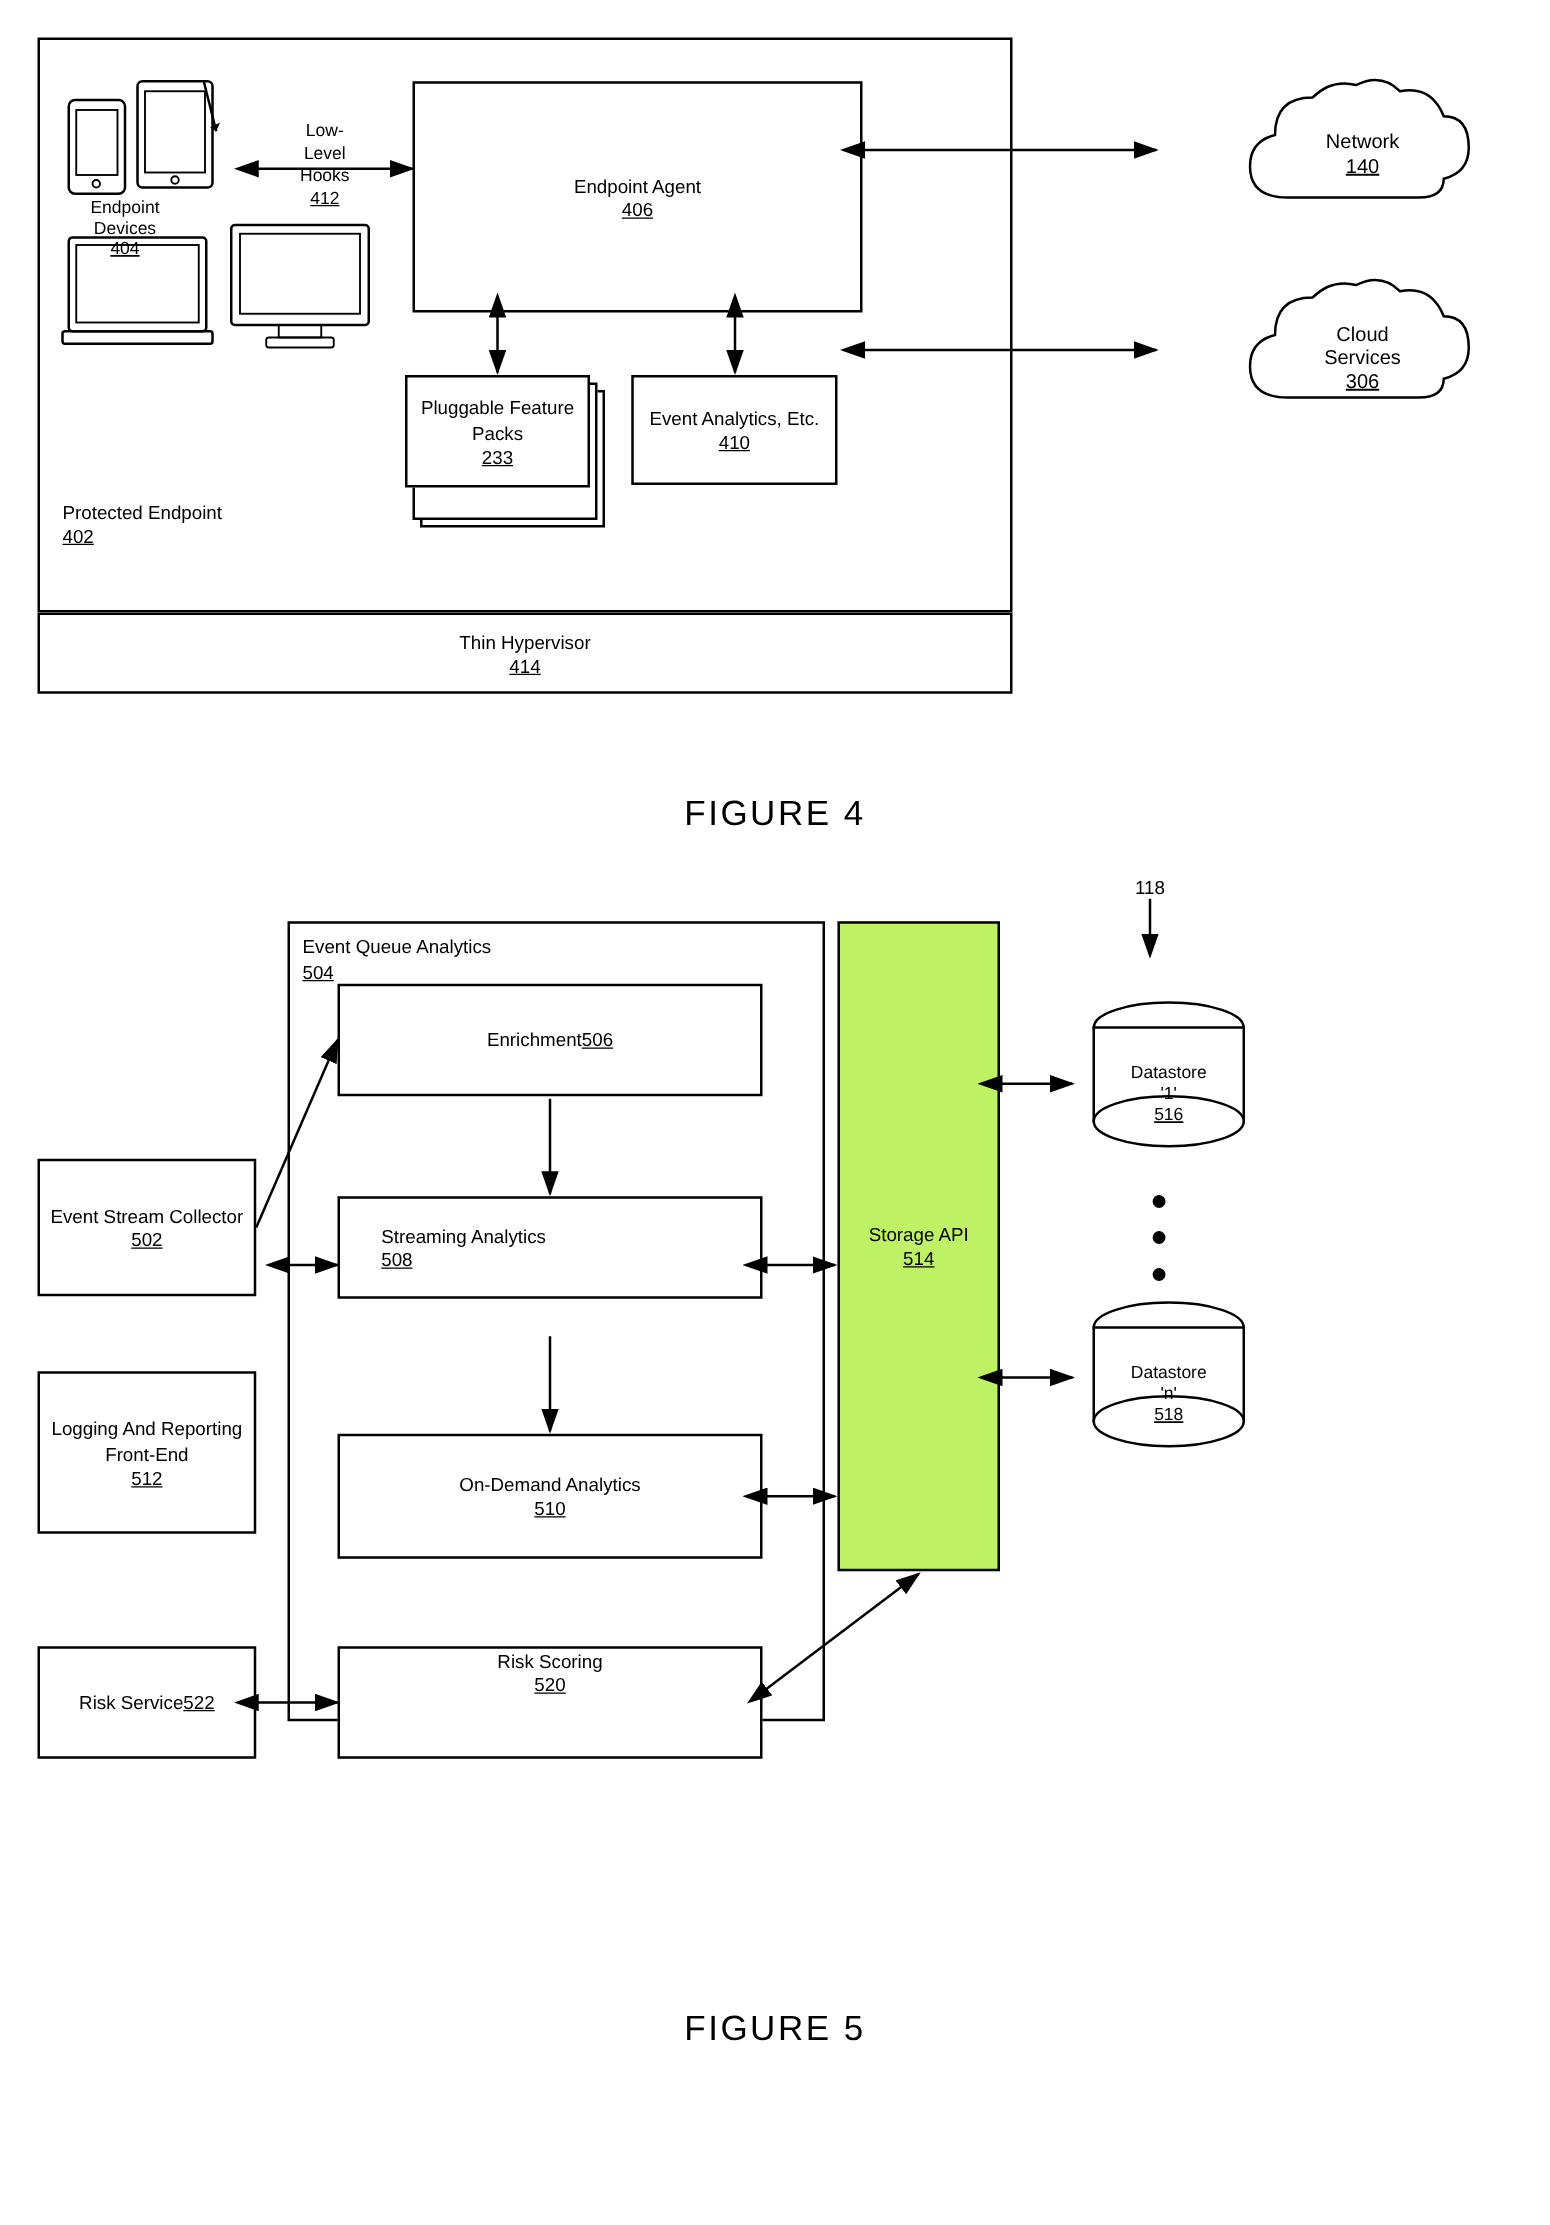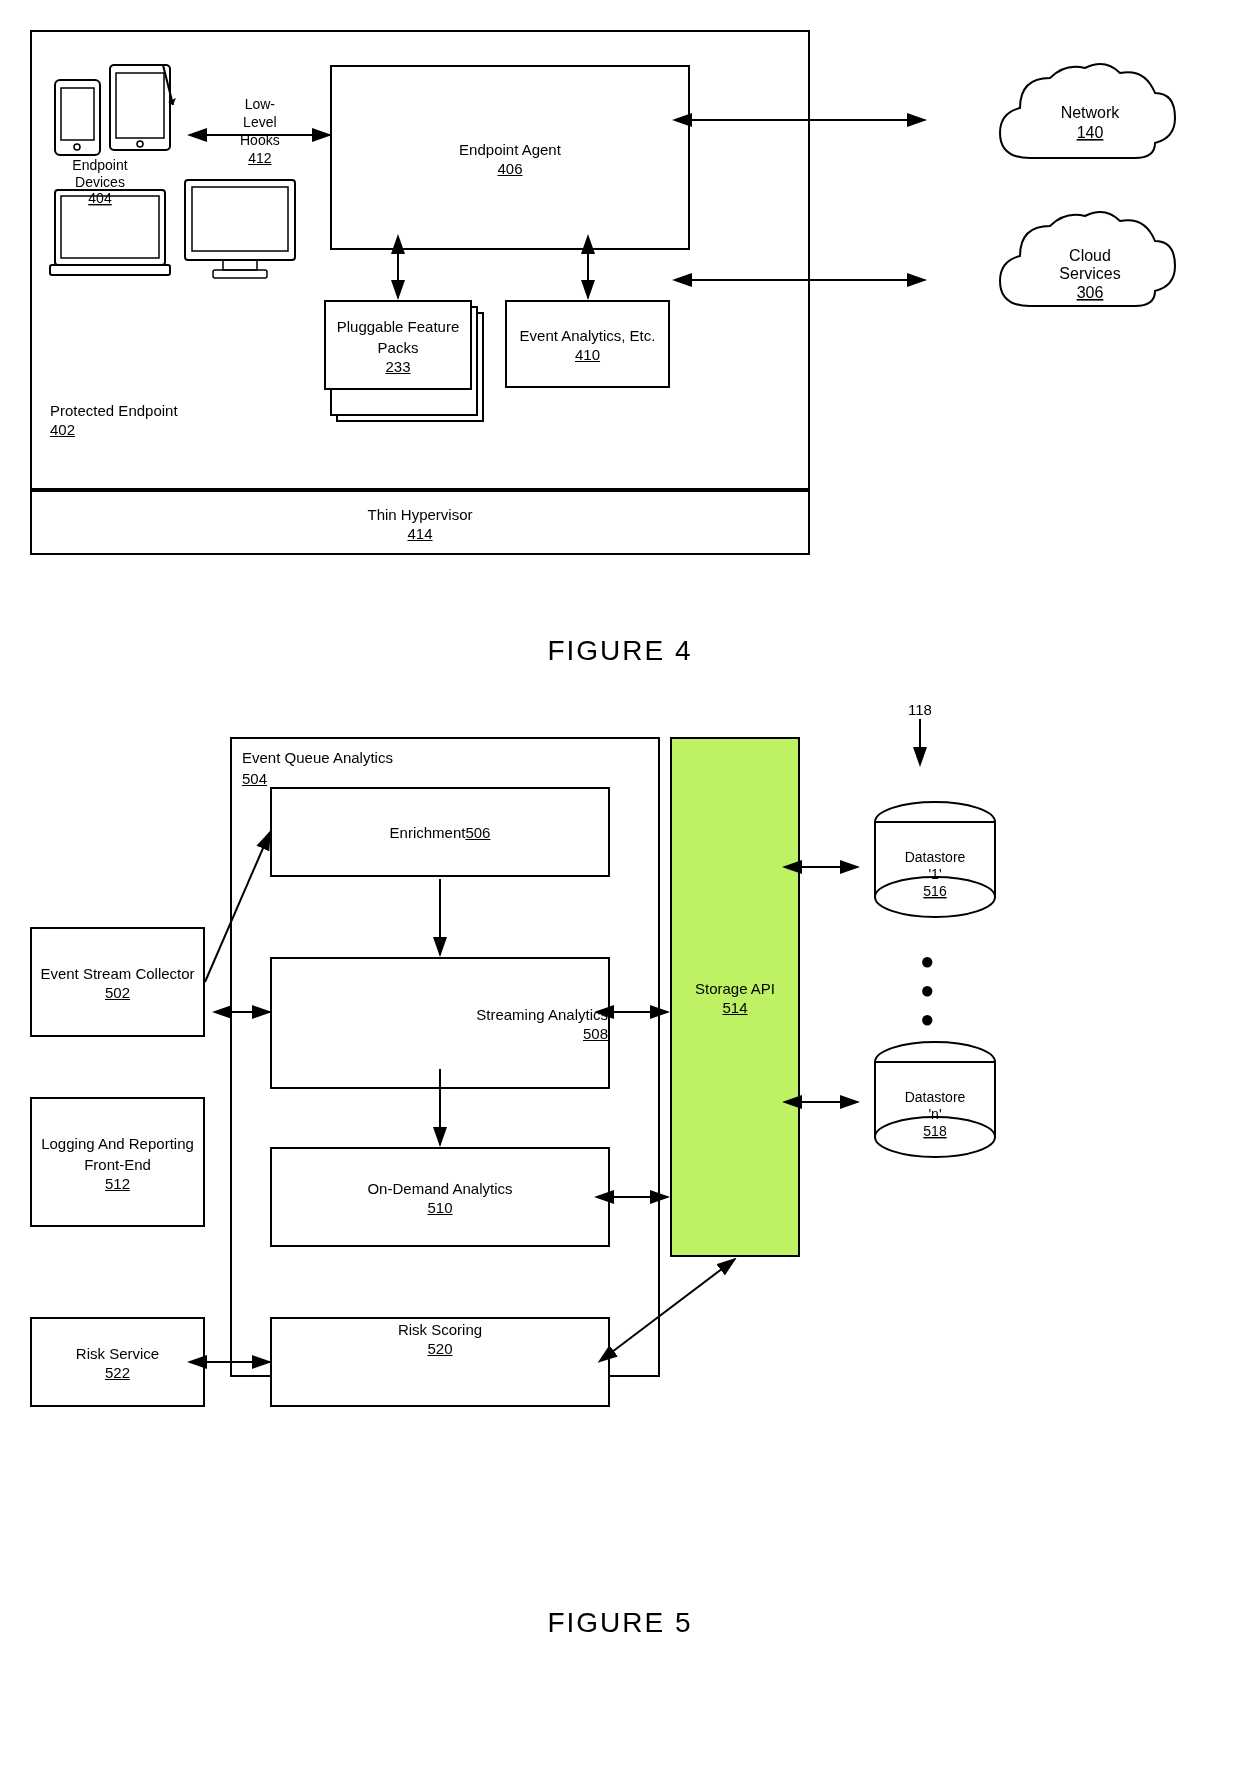--- a/index.html
+++ b/index.html
@@ -145,21 +145,21 @@
     </svg>
 
     <div style="position:absolute; top:28px; right:20px; z-index:5;">
       <svg width="200" height="140" viewBox="0 0 200 140">
         <path d="M40,100 Q10,100 10,75 Q10,55 30,50 Q30,20 60,20 Q75,5 95,10 Q115,0 130,15 Q155,10 165,35 Q185,35 185,60 Q185,80 165,85 Q165,100 145,100 Z" fill="none" stroke="#000" stroke-width="2"></path>
         <text x="100" y="60" text-anchor="middle" font-size="16" font-family="Arial">Network</text>
         <text x="100" y="80" text-anchor="middle" font-size="16" font-family="Arial" text-decoration="underline">140</text>
       </svg>
     </div>
 
-    <div style="position:absolute; top:176px; right:20px; z-index:5;">
+    <div style="position:absolute; top:188px; right:20px; z-index:5;">
       <svg width="200" height="140" viewBox="0 0 200 140">
         <path d="M40,100 Q10,100 10,75 Q10,55 30,50 Q30,20 60,20 Q75,5 95,10 Q115,0 130,15 Q155,10 165,35 Q185,35 185,60 Q185,80 165,85 Q165,100 145,100 Z" fill="none" stroke="#000" stroke-width="2"></path>
         <text x="100" y="55" text-anchor="middle" font-size="16" font-family="Arial">Cloud</text>
         <text x="100" y="73" text-anchor="middle" font-size="16" font-family="Arial">Services</text>
         <text x="100" y="92" text-anchor="middle" font-size="16" font-family="Arial" text-decoration="underline">306</text>
       </svg>
     </div>
 
   </div>
 
@@ -184,21 +184,21 @@
         <span>Event Queue Analytics</span>
         <span class="label-underline" style="display:block;">504</span>
       </div>
     </div>
 
     <div style="position:absolute; top:90px; left:240px; width:340px; height:90px; border:2px solid #000; background:#fff; display:flex; align-items:center; justify-content:center; flex-direction:row; z-index:2;">
       <span class="label-text">Enrichment</span>
       <span class="label-underline">506</span>
     </div>
 
-    <div style="position:absolute; top:260px; left:240px; width:340px; height:132px; border:2px solid #000; background:#fff; display:flex; align-items:flex-end; justify-content:center; flex-direction:column; z-index:2;padding-left:33px;">
+    <div style="position:absolute; top:260px; left:240px; width:340px; height:82px; border:2px solid #000; background:#fff; display:flex; align-items:flex-start; justify-content:center; flex-direction:column; z-index:2;padding-left:33px;">
       <span class="label-text">Streaming
 Analytics</span>
       <span class="label-underline">508</span>
     </div>
 
     <div style="position:absolute; top:450px; left:240px; width:340px; height:100px; border:2px solid #000; background:#fff; display:flex; align-items:center; justify-content:center; flex-direction:column; z-index:2;">
       <span class="label-text">On-Demand
 Analytics</span>
       <span class="label-underline">510</span>
     </div>
@@ -221,21 +221,21 @@
       <span class="label-underline">502</span>
     </div>
 
     <div style="position:absolute; top:400px; left:0px; width:175px; height:130px; border:2px solid #000; background:#fff; display:flex; align-items:center; justify-content:center; flex-direction:column; z-index:2;">
       <span class="label-text">Logging
 And Reporting
 Front-End</span>
       <span class="label-underline">512</span>
     </div>
 
-    <div style="position:absolute; top:620px; left:0px; width:175px; height:90px; border:2px solid #000; background:#fff; display:flex; align-items:center; justify-content:center; flex-direction:column; z-index:2;">
+    <div style="position:absolute; top:620px; left:0px; width:175px; height:90px; border:2px solid #000; background:#fff; display:flex; align-items:center; justify-content:center; flex-direction:row; z-index:2;">
       <span class="label-text">Risk
 Service</span>
       <span class="label-underline">522</span>
     </div>
 
     <div style="position:absolute; top:100px; left:830px; z-index:2;">
       <svg width="150" height="130" viewBox="0 0 150 130">
         <ellipse cx="75" cy="25" rx="60" ry="20" fill="#fff" stroke="#000" stroke-width="2"></ellipse>
         <rect x="15" y="25" width="120" height="75" fill="#fff" stroke="#000" stroke-width="2"></rect>
         <ellipse cx="75" cy="100" rx="60" ry="20" fill="#fff" stroke="#000" stroke-width="2"></ellipse>

